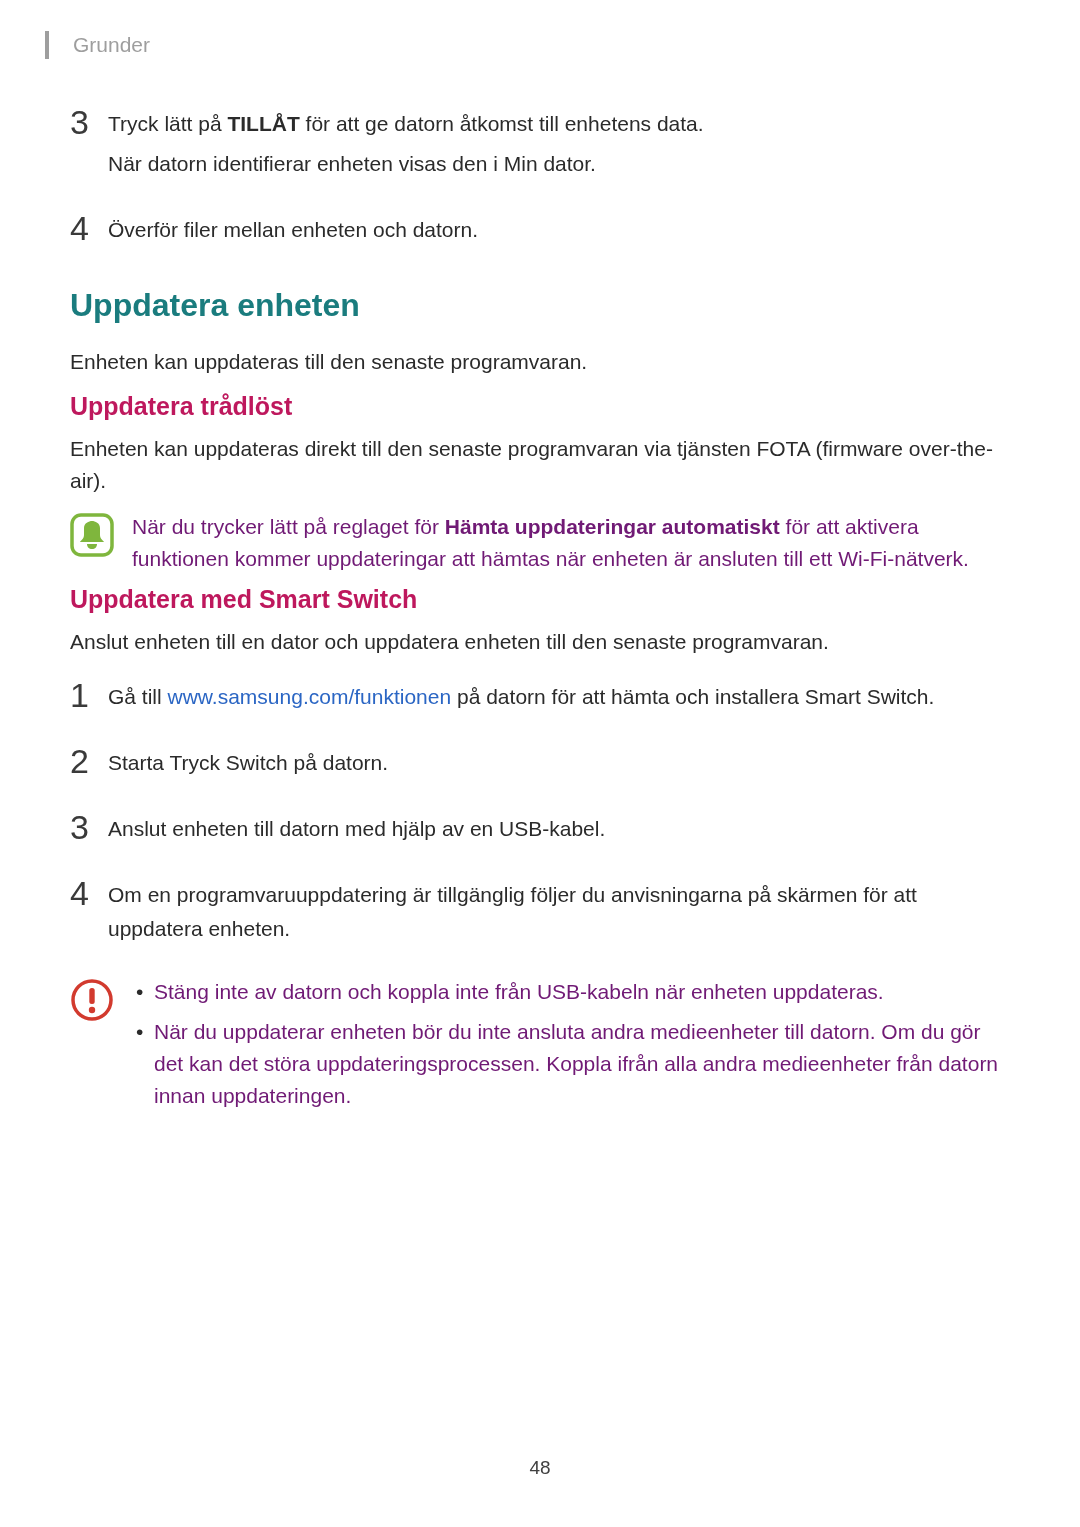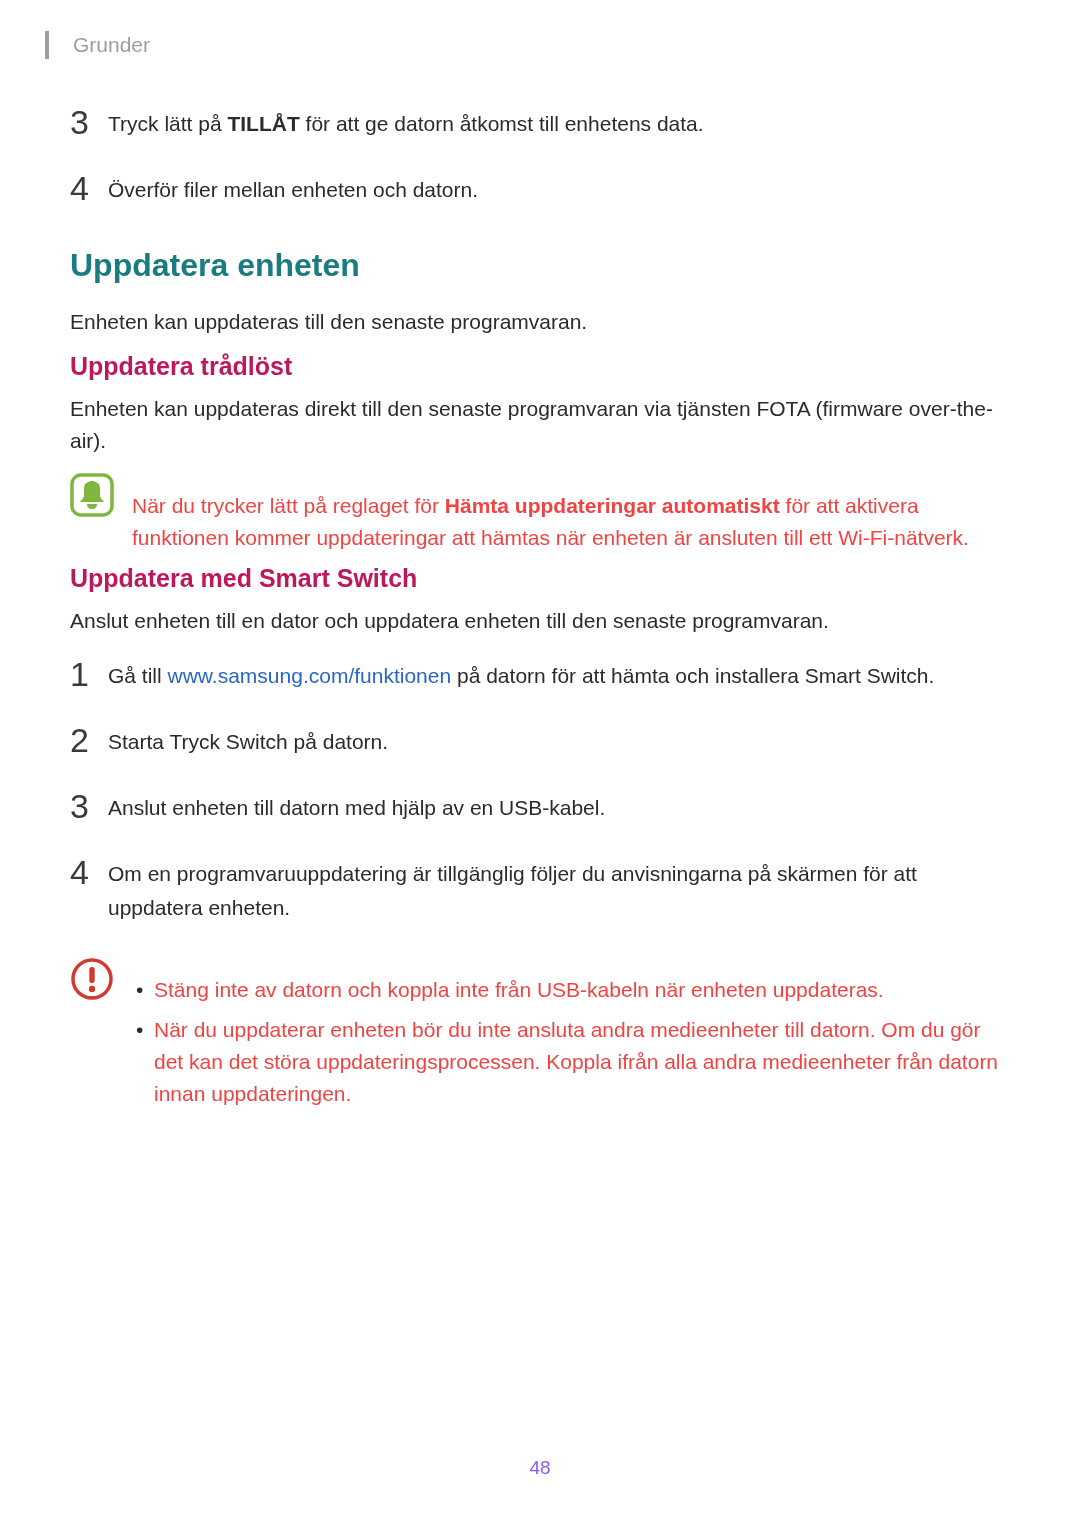--- a/index.html
+++ b/index.html
@@ -88,23 +88,22 @@
   .callout-icon {
     width: 44px;
     height: 44px;
     flex-shrink: 0;
     margin-right: 18px;
     margin-top: 2px;
   }
   .callout-body {
     font-size: 21px;
     line-height: 32px;
-    color: #ef4444;
+    color: #701a75;
     flex: 1;
-    margin-top: 19px;
   }
   .callout-body ul {
     list-style: none;
     padding: 0;
   }
   .callout-body ul li {
     position: relative;
     padding-left: 22px;
     margin-bottom: 8px;
   }
@@ -118,21 +117,21 @@
   a.link {
     color: #2b66c4;
     text-decoration: none;
   }
   .page-number {
     position: absolute;
     bottom: 48px;
     left: 0;
     right: 0;
     text-align: center;
-    color: #8b5cf6;
+    color: #404040;
     font-size: 19px;
   }
   .num-list-block {
     margin-top: 20px;
   }
 </style>
 </head>
 <body>
 
 <div class="page">
@@ -141,20 +140,21 @@
     <div class="header-tab-line"></div>
     <div class="header-tab-text">Grunder</div>
   </div>
 
   <div class="content">
 
     <div class="num-item">
       <div class="big-num">3</div>
       <div class="item-body">
         <p><span>Tryck lätt på </span><strong>TILLÅT</strong><span> för att ge datorn åtkomst till enhetens data.</span></p>
+        <p>När datorn identifierar enheten visas den i Min dator.</p>
       </div>
     </div>
 
     <div class="num-item">
       <div class="big-num">4</div>
       <div class="item-body">
         <p>Överför filer mellan enheten och datorn.</p>
       </div>
     </div>
 

